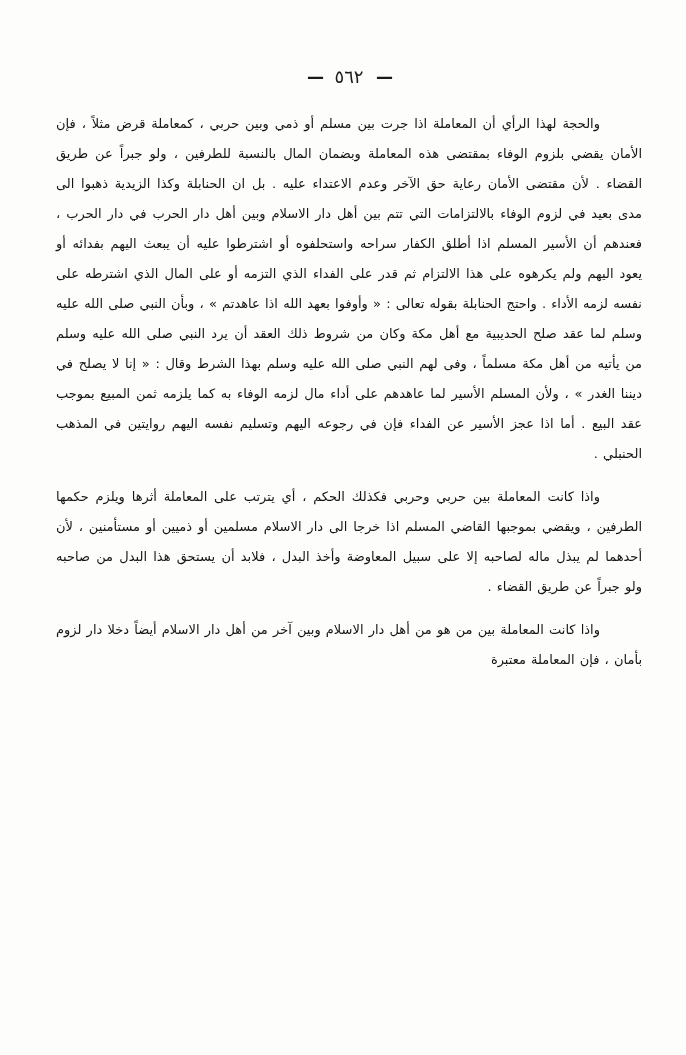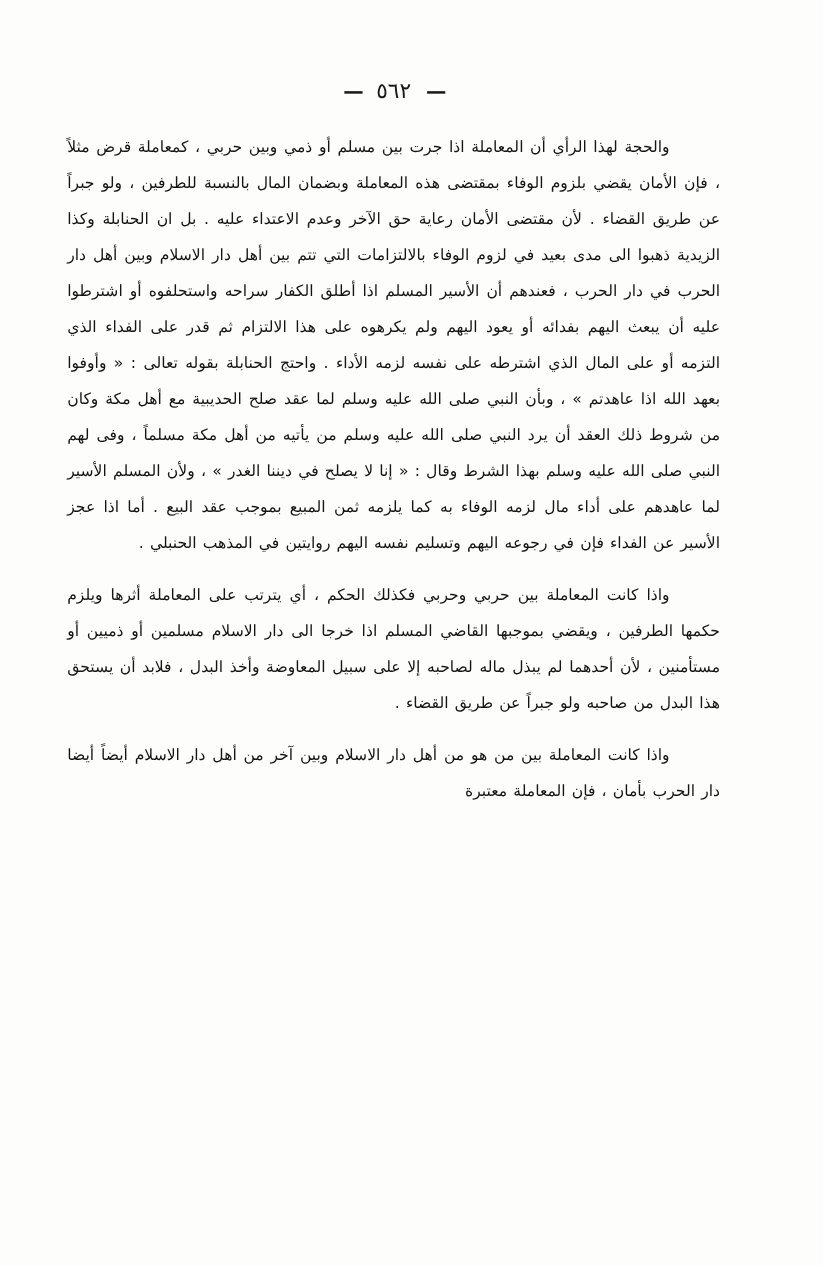--- a/index.html
+++ b/index.html
@@ -7,21 +7,21 @@
     padding: 0;
     background: #ffffff;
   }
   .page {
     position: relative;
     width: 686px;
     height: 1055px;
     margin: 0 auto;
     background: #fdfdfb;
     box-sizing: border-box;
-    padding: 66px 86px 40px 56px;
+    padding: 66px 44px 40px 56px;
     overflow: hidden;
     font-family: "DejaVu Sans", sans-serif;
     color: #141414;
   }
   .page-header {
     text-align: center;
     font-size: 17px;
     margin-bottom: 22px;
     color: #1a1a1a;
     direction: rtl;
@@ -58,16 +58,16 @@
 
   <div class="page-header">
     <span class="dash">—</span>
     <span class="page-number">٥٦٢</span>
     <span class="dash">—</span>
   </div>
 
   <div class="text-block">
     <p>والحجة لهذا الرأي أن المعاملة اذا جرت بين مسلم أو ذمي وبين حربي ، كمعاملة قرض مثلاً ، فإن الأمان يقضي بلزوم الوفاء بمقتضى هذه المعاملة وبضمان المال بالنسبة للطرفين ، ولو جبراً عن طريق القضاء . لأن مقتضى الأمان رعاية حق الآخر وعدم الاعتداء عليه . بل ان الحنابلة وكذا الزيدية ذهبوا الى مدى بعيد في لزوم الوفاء بالالتزامات التي تتم بين أهل دار الاسلام وبين أهل دار الحرب في دار الحرب ، فعندهم أن الأسير المسلم اذا أطلق الكفار سراحه واستحلفوه أو اشترطوا عليه أن يبعث اليهم بفدائه أو يعود اليهم ولم يكرهوه على هذا الالتزام ثم قدر على الفداء الذي التزمه أو على المال الذي اشترطه على نفسه لزمه الأداء . واحتج الحنابلة بقوله تعالى : « وأوفوا بعهد الله اذا عاهدتم » ، وبأن النبي صلى الله عليه وسلم لما عقد صلح الحديبية مع أهل مكة وكان من شروط ذلك العقد أن يرد النبي صلى الله عليه وسلم من يأتيه من أهل مكة مسلماً ، وفى لهم النبي صلى الله عليه وسلم بهذا الشرط وقال : « إنا لا يصلح في ديننا الغدر » ، ولأن المسلم الأسير لما عاهدهم على أداء مال لزمه الوفاء به كما يلزمه ثمن المبيع بموجب عقد البيع . أما اذا عجز الأسير عن الفداء فإن في رجوعه اليهم وتسليم نفسه اليهم روايتين في المذهب الحنبلي .</p>
     <p>واذا كانت المعاملة بين حربي وحربي فكذلك الحكم ، أي يترتب على المعاملة أثرها ويلزم حكمها الطرفين ، ويقضي بموجبها القاضي المسلم اذا خرجا الى دار الاسلام مسلمين أو ذميين أو مستأمنين ، لأن أحدهما لم يبذل ماله لصاحبه إلا على سبيل المعاوضة وأخذ البدل ، فلابد أن يستحق هذا البدل من صاحبه ولو جبراً عن طريق القضاء .</p>
-    <p>واذا كانت المعاملة بين من هو من أهل دار الاسلام وبين آخر من أهل دار الاسلام أيضاً أيضا دار الحرب بأمان ، فإن المعاملة معتبرة</p>
+    <p>واذا كانت المعاملة بين من هو من أهل دار الاسلام وبين آخر من أهل دار الاسلام أيضاً دخلا دار لزوم بأمان ، فإن المعاملة معتبرة</p>
   </div>
 
 </div>
 
 </body></html>

